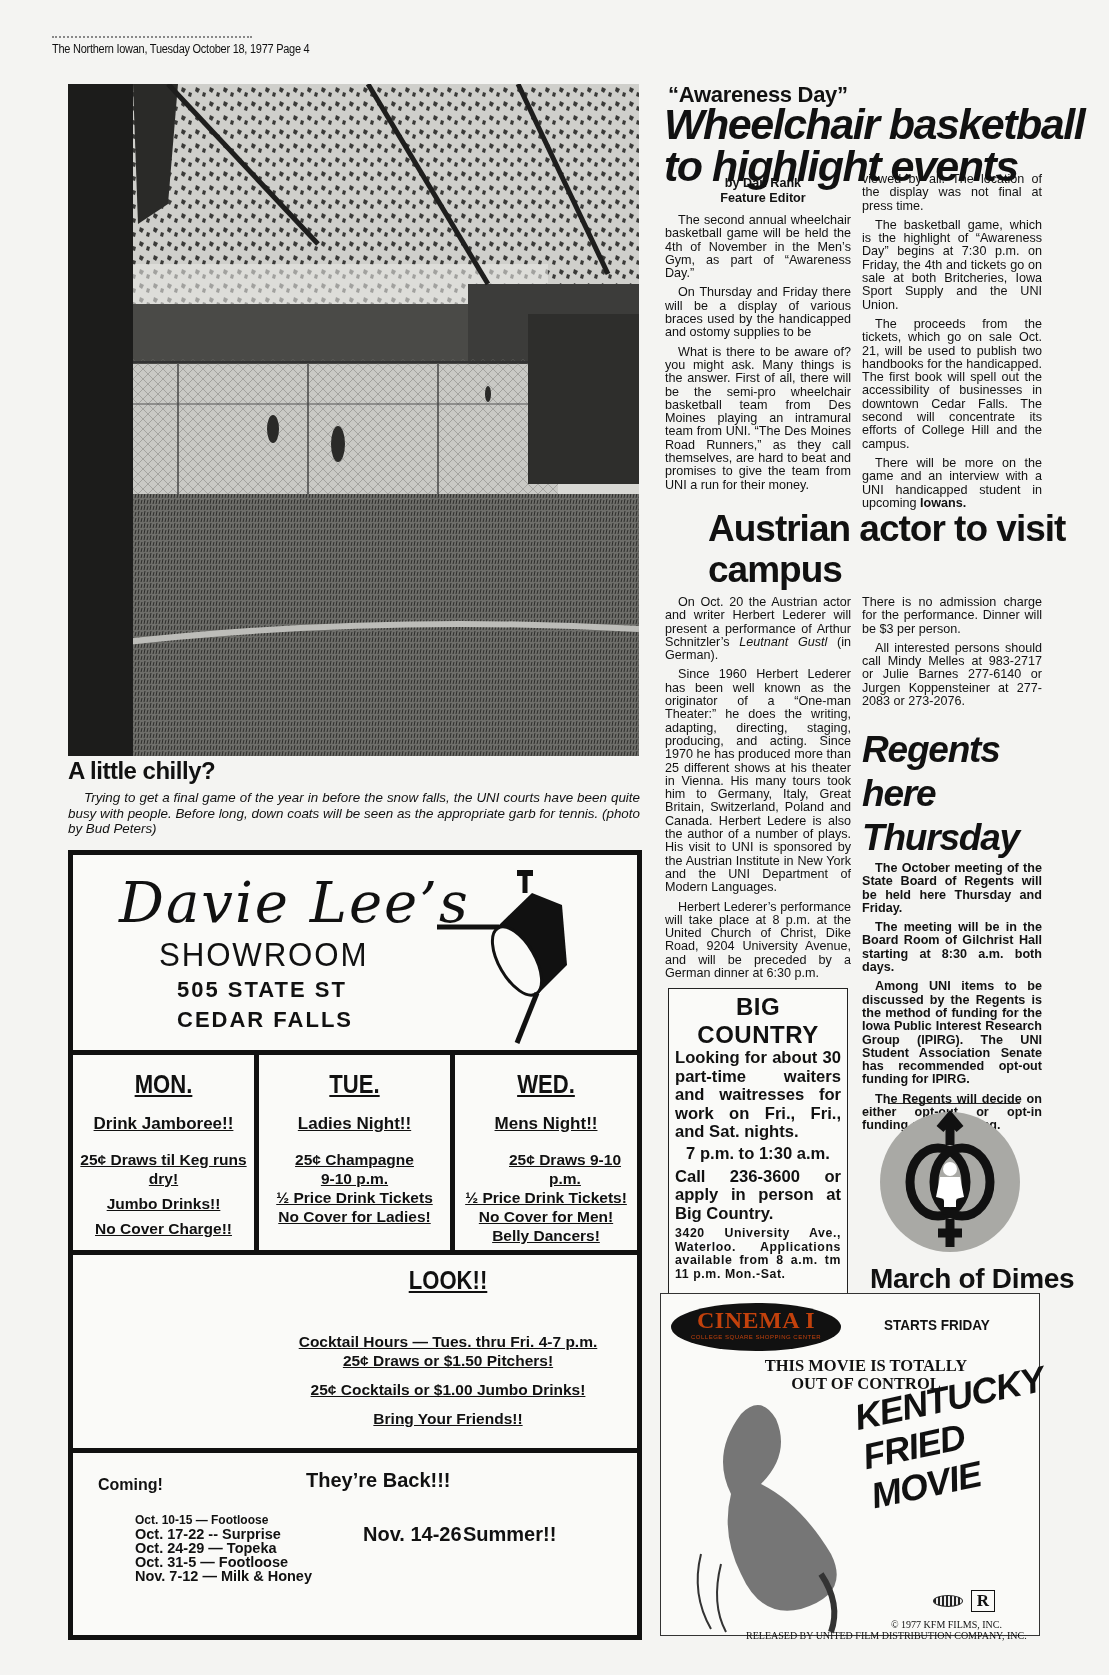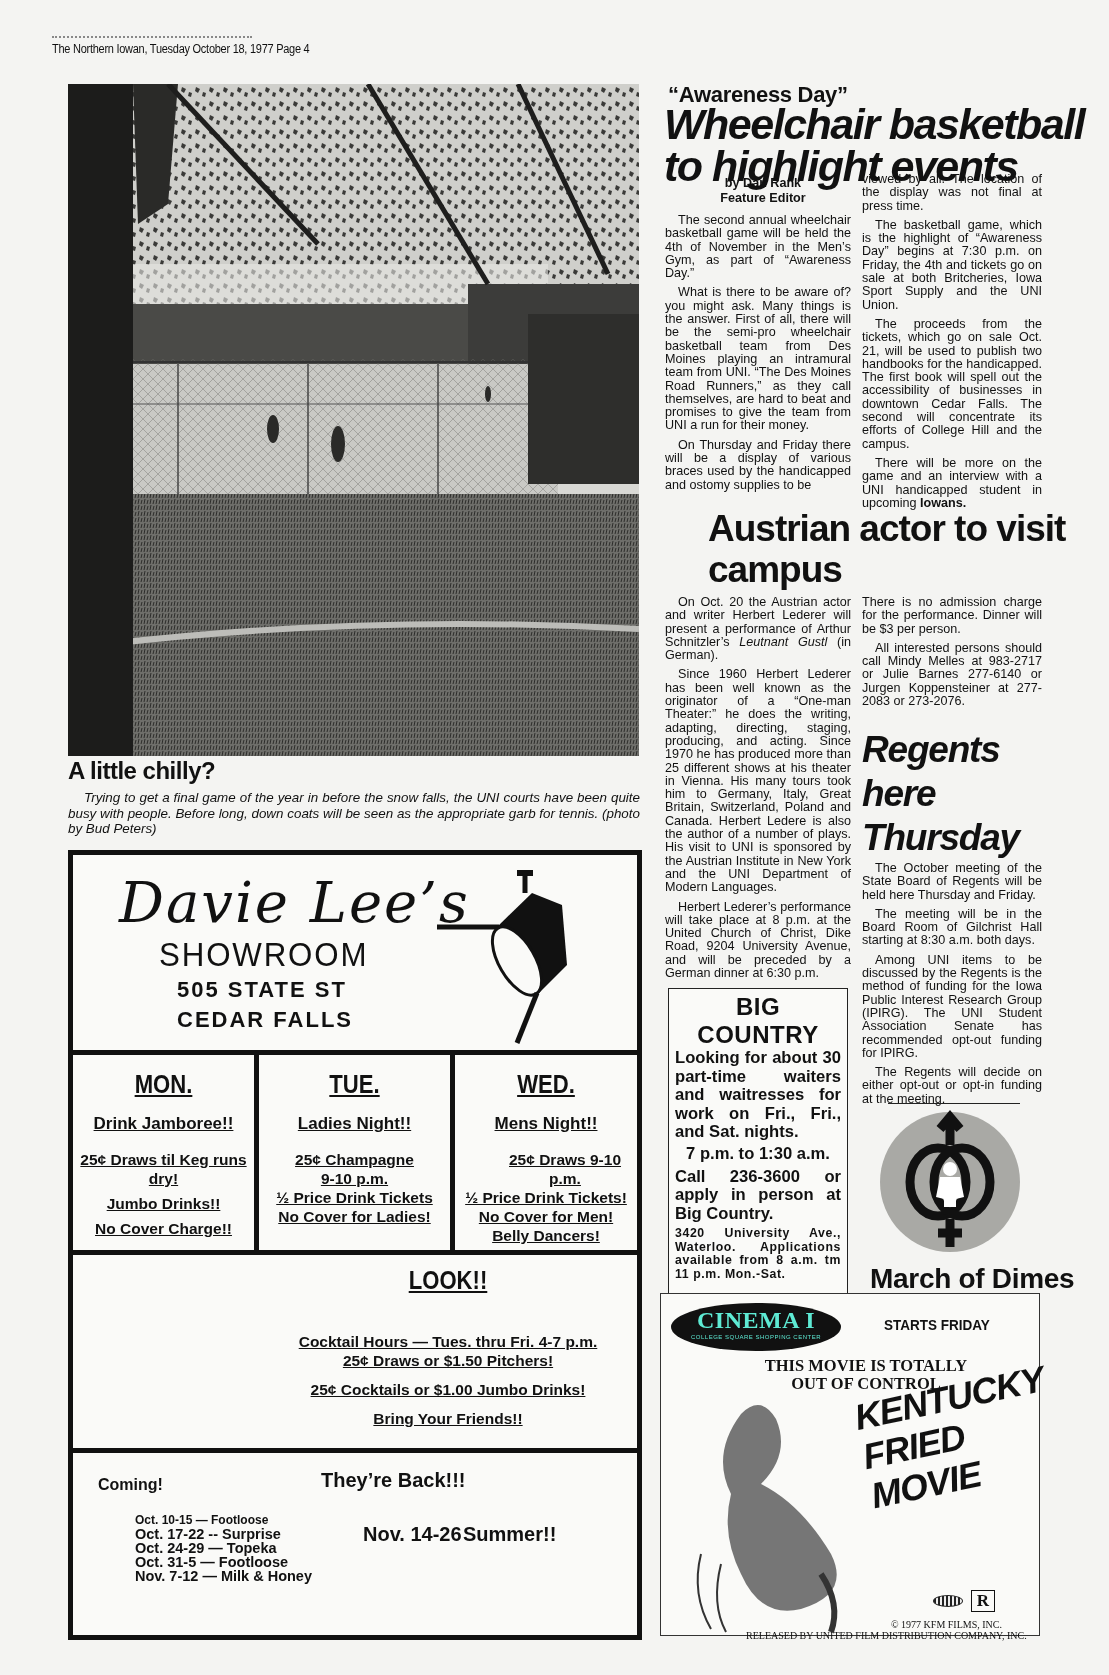--- a/index.html
+++ b/index.html
@@ -39,37 +39,37 @@
   .col p { text-indent: 13px; margin-bottom: 6px; }
   .col p.noindent { text-indent: 0; }
   .c1 { left: 665px; top: 214px; width: 186px; }
   .c2 { left: 862px; top: 173px; width: 180px; }
 
   .head2 { left: 664px; top: 508px; font-size: 37px; font-weight: bold; line-height: 41px; letter-spacing: -1px; width: 380px; margin-left: 44px; }
   .c3 { left: 665px; top: 596px; width: 186px; }
   .c4 { left: 862px; top: 596px; width: 180px; }
 
   .head3 { left: 862px; top: 728px; font-size: 37px; font-weight: bold; font-style: italic; line-height: 44px; letter-spacing: -1.2px; }
-  .c5 { left: 862px; top: 862px; width: 180px; }
+  .c5 { left: 862px; top: 862px; width: 180px; font-weight: bold; }
   .rule-short { left: 888px; top: 1103px; width: 132px; border-top: 1.5px solid #222; }
 
   
   .ad-big { left: 668px; top: 988px; width: 180px; height: 313px; border: 1.5px solid #222; background: #fafaf8; padding: 4px 6px; font-family: "Liberation Sans Narrow", "Liberation Sans", sans-serif; }
   .big-title { text-align: center; font-weight: bold; font-size: 24px; line-height: 28px; letter-spacing: 0.5px; }
   .big-body { font-weight: bold; font-size: 16.6px; line-height: 18.5px; text-align: justify; }
   .big-time { text-align: center; font-weight: bold; font-size: 16.6px; margin: 2px 0 4px; }
   .big-small { font-weight: bold; font-size: 12.3px; line-height: 13.5px; text-align: justify; letter-spacing: 0.6px; }
 
   
   .dimes-logo { left: 880px; top: 1107px; width: 140px; height: 150px; }
   .dimes-text { left: 870px; top: 1263px; font-size: 28px; font-weight: bold; letter-spacing: -0.3px; }
 
   
   .ad-cinema { left: 660px; top: 1293px; width: 380px; height: 343px; border: 1.5px solid #333; background: #fafaf8; }
-  .cinema-oval { left: 10px; top: 9px; width: 170px; height: 48px; border-radius: 50%; background: #111; color: #5eead4; text-align: center; }
+  .cinema-oval { left: 10px; top: 9px; width: 170px; height: 48px; border-radius: 50%; background: #111; color: #c2410c; text-align: center; }
   .cinema-name { font-family: "Liberation Serif", serif; font-weight: bold; font-size: 24px; display: block; padding-top: 4px; letter-spacing: 0.5px; }
   .cinema-sub { font-size: 6px; display: block; letter-spacing: 0.5px; }
   .starts { left: 223px; top: 22px; font-family: "Liberation Sans Narrow", "Liberation Sans", sans-serif; font-weight: bold; font-size: 15px; transform: scaleX(0.9); transform-origin: left top; }
   .tagline { left: 90px; top: 63px; width: 230px; text-align: center; font-family: "Liberation Serif", serif; font-weight: bold; font-size: 16.5px; line-height: 18px; }
   .kfm-title { left: 190px; top: 105px; font-family: "Liberation Sans", sans-serif; font-weight: bold; font-style: italic; font-size: 36px; line-height: 40px; transform: rotate(-12deg); transform-origin: left top; letter-spacing: -1px; }
   .rating { left: 310px; top: 296px; width: 24px; height: 22px; border: 1.5px solid #111; font-family: "Liberation Serif", serif; font-weight: bold; font-size: 17px; text-align: center; line-height: 19px; }
   .mpaa { left: 272px; top: 301px; width: 30px; height: 12px; border-radius: 50%; background: repeating-linear-gradient(90deg,#222 0 2px,#eee 2px 4px); border: 1px solid #222; }
   .copy1 { left: 230px; top: 325px; font-family: "Liberation Serif", serif; font-size: 10px; }
   .copy2 { left: 85px; top: 336px; font-family: "Liberation Serif", serif; font-size: 10px; }
 </style>
@@ -174,36 +174,36 @@
 
   <div class="abs" style="left:0;right:0;top:598px;bottom:0;">
     <div class="abs deal" style="left:25px;top:22px;font-size:16px;">Coming!</div>
     <div class="abs" style="left:62px;top:60px;">
       <div class="deal" style="line-height:14px;font-size:12px;">Oct. 10-15 — Footloose</div>
       <div class="deal" style="line-height:14px;font-size:14.5px;">Oct. 17-22 -- Surprise</div>
       <div class="deal" style="line-height:14px;font-size:14.5px;">Oct. 24-29 — Topeka</div>
       <div class="deal" style="line-height:14px;font-size:14.5px;">Oct. 31-5 — Footloose</div>
       <div class="deal" style="line-height:14px;font-size:14.5px;">Nov. 7-12 — Milk &amp; Honey</div>
     </div>
-    <div class="abs" style="left:248px;top:16px;font-size:20px;font-weight:bold;">They’re Back!!!</div>
+    <div class="abs" style="left:233px;top:16px;font-size:20px;font-weight:bold;">They’re Back!!!</div>
     <div class="abs" style="left:290px;top:70px;font-size:20px;font-weight:bold;">Nov. 14-26</div>
     <div class="abs" style="left:390px;top:70px;font-size:20px;font-weight:bold;">Summer!!</div>
   </div>
 </div>
 
 <div class="abs kicker">“Awareness Day”</div>
 <div class="abs head1">Wheelchair basketball to highlight events</div>
 <div class="abs byline">
   <div>by Dan Rank</div>
   <div>Feature Editor</div>
 </div>
 <div class="abs col c1">
   <p>The second annual wheelchair basketball game will be held the 4th of November in the Men’s Gym, as part of “Awareness Day.”</p>
+  <p>On Thursday and Friday there will be a display of various braces used by the handicapped and ostomy supplies to be</p>
   <p>What is there to be aware of? you might ask. Many things is the answer. First of all, there will be the semi-pro wheelchair basketball team from Des Moines playing an intramural team from UNI. “The Des Moines Road Runners,” as they call themselves, are hard to beat and promises to give the team from UNI a run for their money.</p>
-  <p>On Thursday and Friday there will be a display of various braces used by the handicapped and ostomy supplies to be</p>
 </div>
 <div class="abs col c2">
   <p class="noindent">viewed by all. The location of the display was not final at press time.</p>
   <p>The basketball game, which is the highlight of “Awareness Day” begins at 7:30 p.m. on Friday, the 4th and tickets go on sale at both Britcheries, Iowa Sport Supply and the UNI Union.</p>
   <p>The proceeds from the tickets, which go on sale Oct. 21, will be used to publish two handbooks for the handicapped. The first book will spell out the accessibility of businesses in downtown Cedar Falls. The second will concentrate its efforts of College Hill and the campus.</p>
   <p><span>There will be more on the game and an interview with a UNI handicapped student in upcoming</span> <b>Iowans.</b></p>
 </div>
 
 <div class="abs head2">Austrian actor to visit campus</div>
 <div class="abs col c3">

